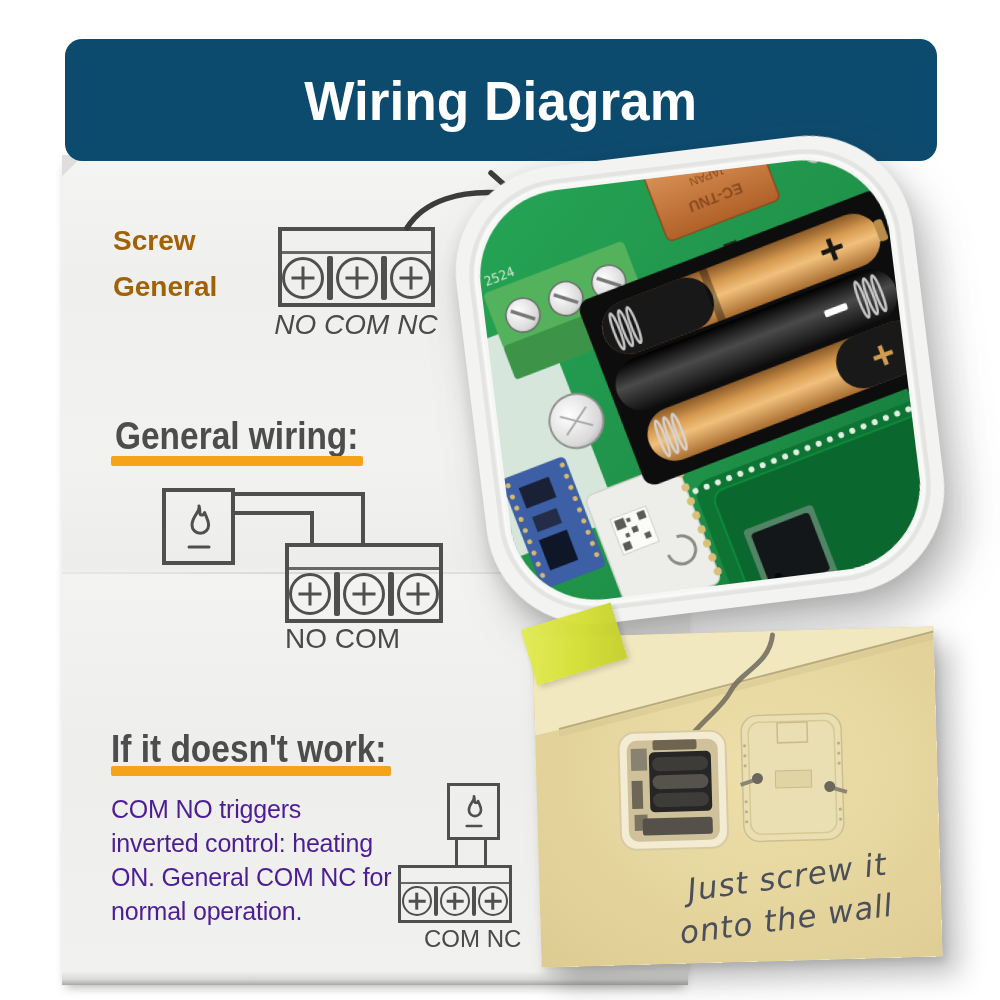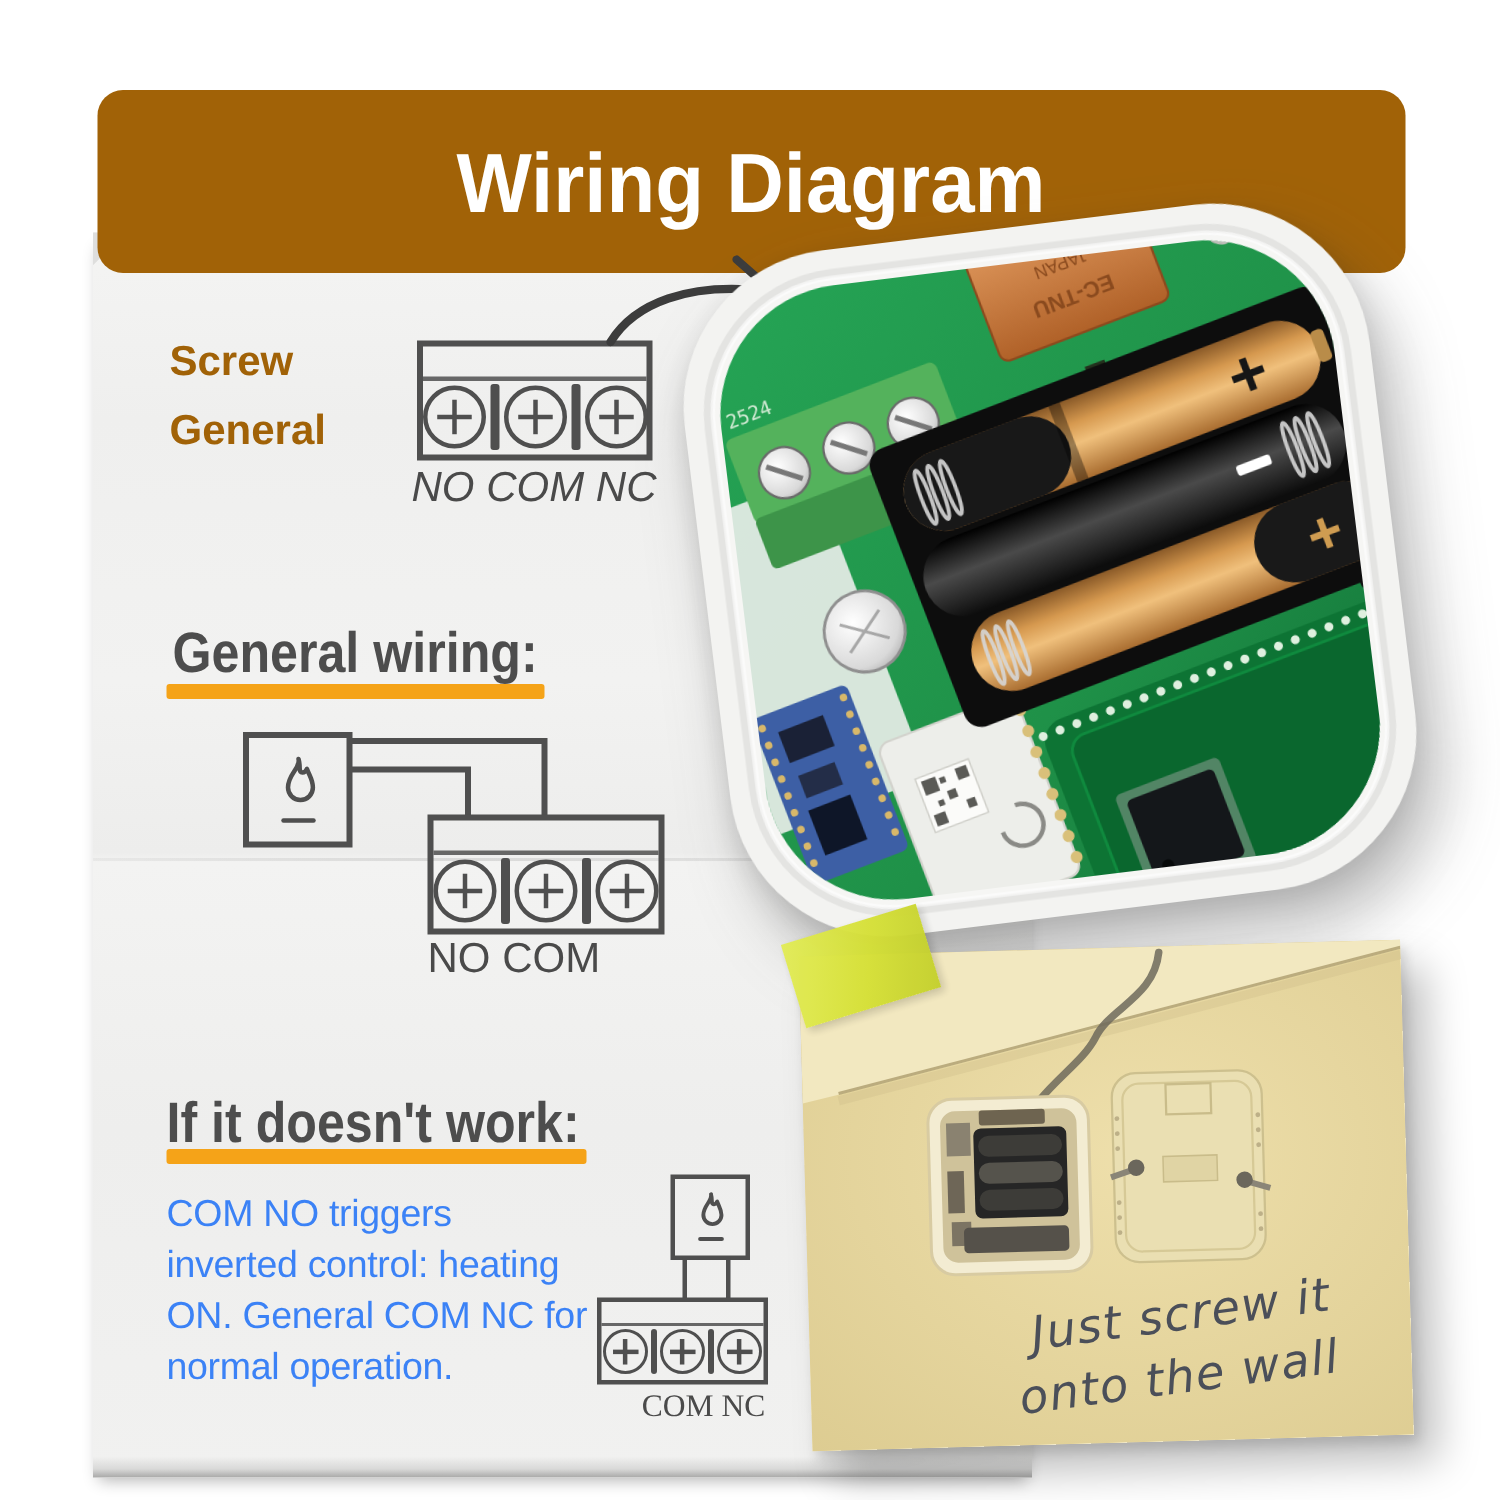--- a/index.html
+++ b/index.html
@@ -1,21 +1,21 @@
 <!DOCTYPE html>
 <html><head>
 <meta charset="utf-8">
 <style>
   html,body{margin:0;padding:0;background:#fff;}
   .stage{position:relative;width:1000px;height:1000px;overflow:hidden;background:#fff;
          font-family:"Liberation Sans",sans-serif;color:#4f4f4f;}
 
   
-  .banner{position:absolute;left:65px;top:60px;width:872px;height:122px;border-radius:17px;
-          background:#a16207;display:flex;align-items:center;justify-content:center;z-index:3;}
+  .banner{position:absolute;left:65px;top:39px;width:872px;height:122px;border-radius:17px;
+          background:#0c4a6e;display:flex;align-items:center;justify-content:center;z-index:3;}
   .banner span{color:#fff;font-size:56px;font-weight:700;letter-spacing:0px;
                transform:scaleX(.95);white-space:nowrap;}
 
   
   .paper{position:absolute;left:62px;top:155px;width:626px;height:830px;z-index:1;
          background:linear-gradient(180deg,#f4f4f3 0%,#efefee 15%,#f2f2f1 36%,#ededec 49.8%,
                     #f3f3f2 50.6%,#eeeeed 72%,#f1f1f0 100%);
          box-shadow:0 6px 10px -4px rgba(0,0,0,.30);}
   .paper::before{content:"";position:absolute;left:0;top:0;width:22px;height:22px;
          background:linear-gradient(135deg,#dededd 0 49%,transparent 50%);}
@@ -24,42 +24,42 @@
   .crease{position:absolute;left:62px;top:572px;width:626px;height:2px;z-index:2;
           background:linear-gradient(90deg,rgba(0,0,0,.04),rgba(0,0,0,.10) 40%,rgba(0,0,0,.03));}
 
   
   .h-two{position:absolute;left:113px;top:218px;font-size:28px;font-weight:700;line-height:46px;
          color:#a16207;z-index:5;}
   .heading{position:absolute;font-size:38px;font-weight:700;color:#4d4d4d;z-index:5;
            transform:scaleX(.88);transform-origin:left center;white-space:nowrap;}
   .bar{position:absolute;height:10px;background:#F5A318;border-radius:2px;z-index:5;}
   .body-lines{position:absolute;left:111px;top:792px;font-size:25px;line-height:34px;
-              color:#3b82f6;z-index:5;letter-spacing:-.2px;white-space:nowrap;}
+              color:#4c1d95;z-index:5;letter-spacing:-.2px;white-space:nowrap;}
 
   
   .tbox{position:absolute;border:4px solid #4f4f4f;box-sizing:border-box;z-index:6;background:transparent;}
   .tbox .topline{position:absolute;left:0;top:20px;width:100%;height:2.5px;background:#4f4f4f;opacity:.85;}
   .tbox .screws{position:absolute;left:0;top:25px;width:100%;display:flex;gap:3px;
                 align-items:center;justify-content:center;}
   .screw{width:42px;height:42px;border:3px solid #4f4f4f;border-radius:50%;position:relative;
          box-sizing:border-box;flex:none;}
   .screw::before,.screw::after{content:"";position:absolute;left:50%;top:50%;width:64%;height:3px;
          background:#4f4f4f;transform:translate(-50%,-50%);}
   .screw::after{transform:translate(-50%,-50%) rotate(90deg);}
   .tdiv{width:6px;height:44px;background:#4f4f4f;border-radius:2px;flex:none;}
   .tbox.sm{border-width:3px;}
   .tbox.sm .topline{top:14px;height:2px;}
   .tbox.sm .screws{top:18px;gap:2px;}
   .tbox.sm .screw{width:30px;height:30px;border-width:2.5px;}
   .tbox.sm .screw::before,.tbox.sm .screw::after{height:2.5px;}
   .tbox.sm .tdiv{width:4px;height:30px;}
   .pins{position:absolute;font-size:28px;color:#4a4a4a;text-align:center;z-index:6;
         letter-spacing:0;white-space:nowrap;}
-  .pins.sm{font-size:21px;font-family:Liberation Serif, serif;}
+  .pins.sm{font-size:24px;}
 
   
   .flamebox{position:absolute;border:4px solid #4f4f4f;box-sizing:border-box;z-index:6;
             display:flex;align-items:center;justify-content:center;}
   .flamebox.sm{border-width:3px;}
   .stub{position:absolute;left:455px;top:838px;width:32px;height:28px;box-sizing:border-box;
         border-left:3px solid #4f4f4f;border-right:3px solid #4f4f4f;z-index:6;}
 
   .arrow-svg{position:absolute;left:395px;top:170px;z-index:7;}
 

